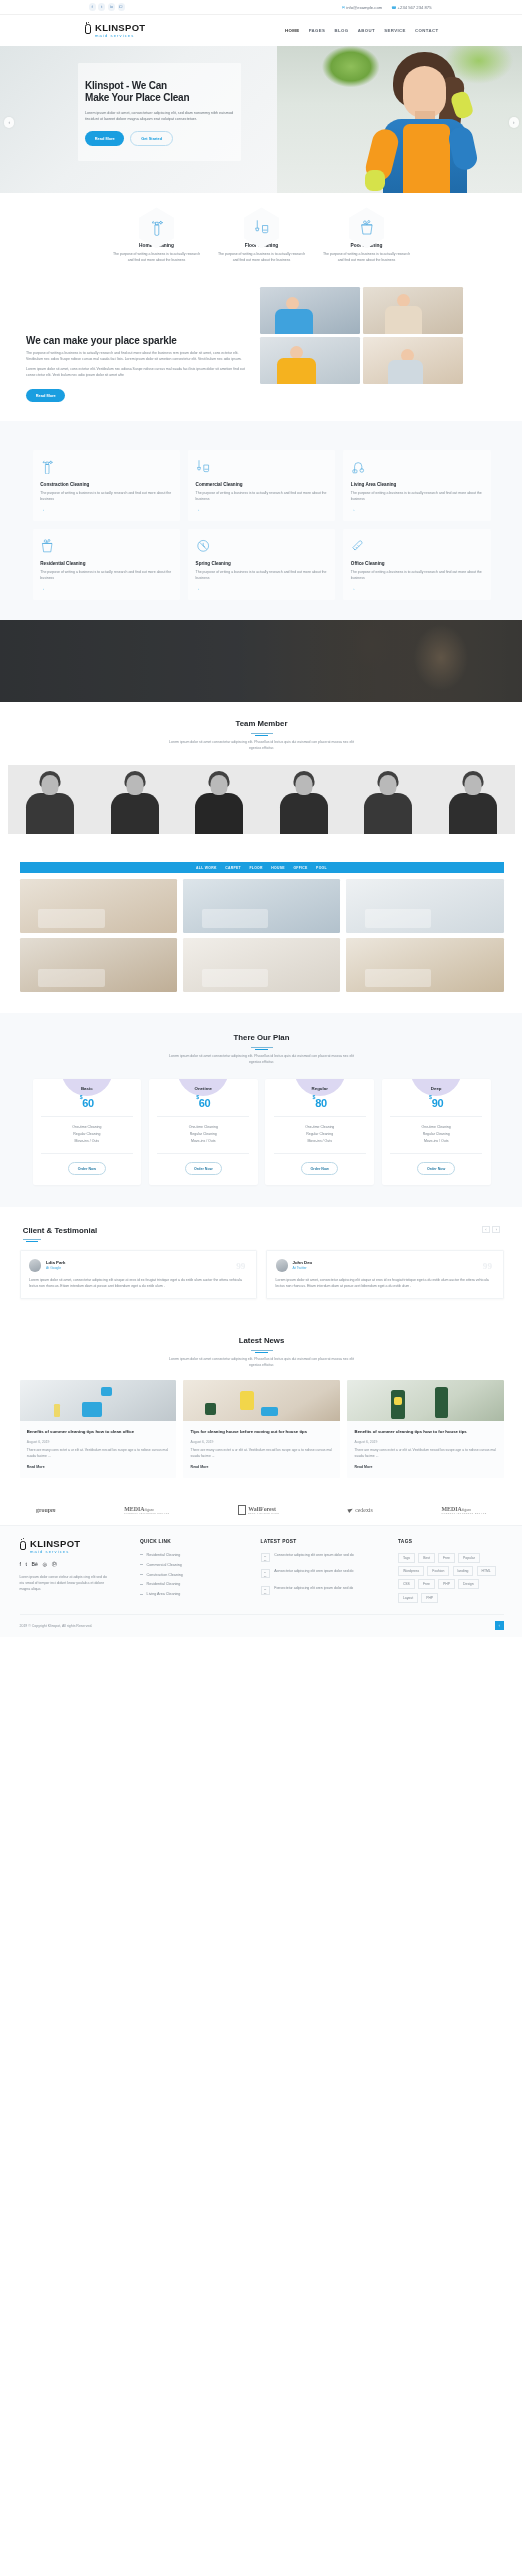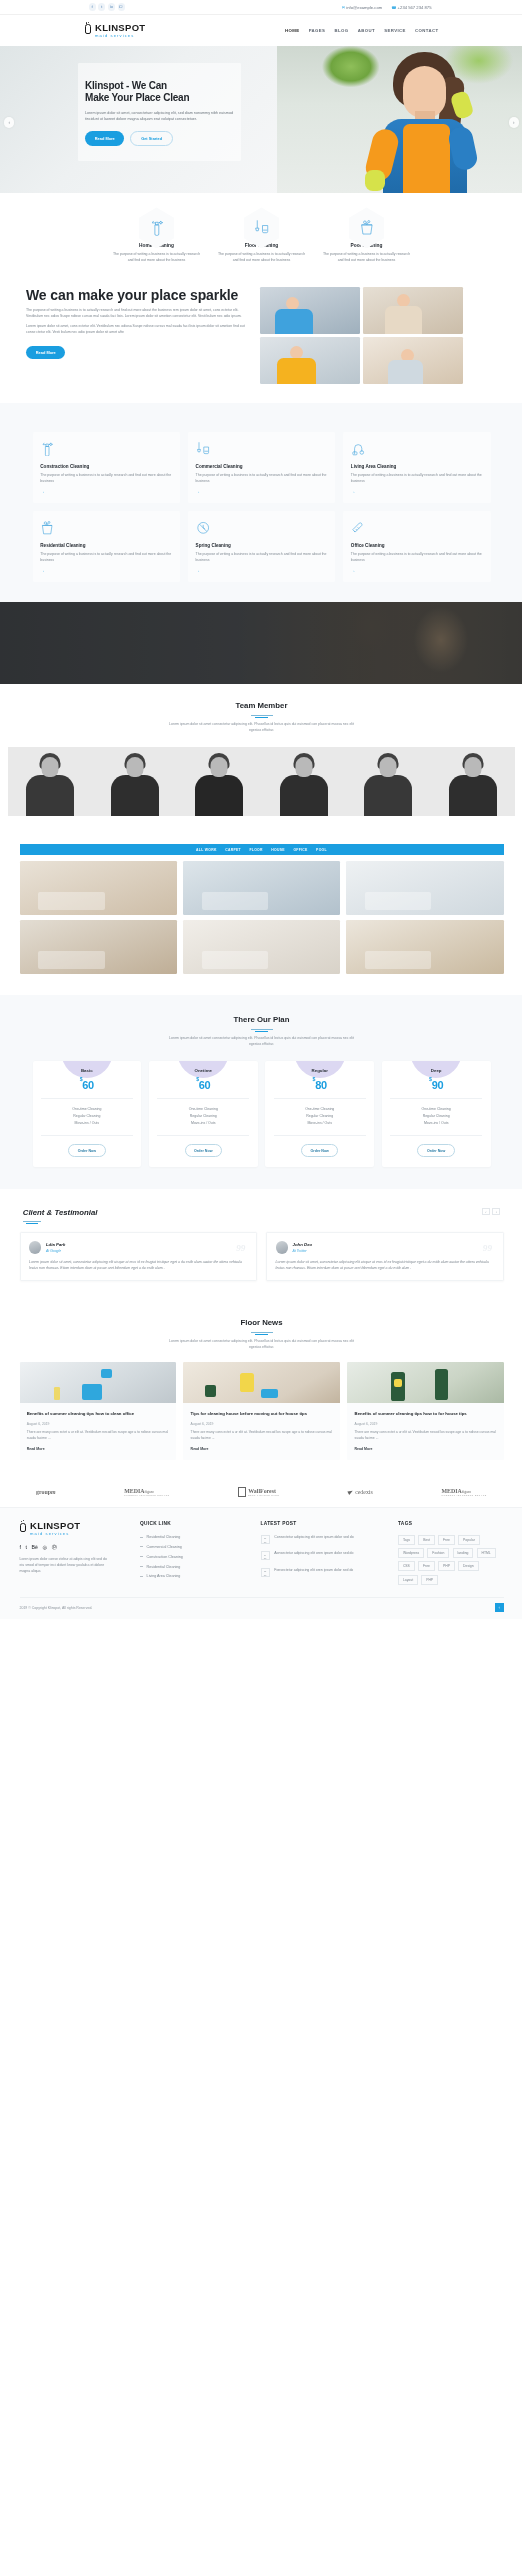--- a/index.html
+++ b/index.html
@@ -65,21 +65,21 @@
   .feat{width:105px;text-align:center;padding:0 6.5px;position:relative;}
   .feat-hex{width:35px;height:41px;margin:0 auto;background:#fafbfc;clip-path:polygon(50% 0%,100% 25%,100% 75%,50% 100%,0% 75%,0% 25%);display:flex;align-items:center;justify-content:center;}
   .feat-ic{width:15.7px;height:17px;}
   .feat-t{font-size:4.8px;font-weight:bold;color:#242a31;margin-top:-5.2px;}
   .feat-d{font-size:3.5px;line-height:5.5px;color:#7c858e;margin-top:3.9px;}
 
   
   .sparkle{background:#fff;padding:6.5px 0 19.6px;}
   .sp-row{display:flex;gap:11.8px;align-items:flex-start;}
   .sp-left{width:229px;padding-left:6.5px;}
-  .sp-h{font-size:14px;font-weight:bold;color:#22262b;letter-spacing:-0.1px;}
+  .sp-h{font-size:10px;font-weight:bold;color:#22262b;letter-spacing:-0.1px;margin-top:48px;}
   .sp-p{font-size:3.5px;line-height:5.6px;color:#7c858e;margin-top:5.9px;}
   .sp-p2{margin-top:4.6px;}
   .sp-right{width:203px;display:grid;grid-template-columns:1fr 1fr;grid-template-rows:47px 47px;gap:3.3px;}
   .ph{border-radius:1.3px;overflow:hidden;position:relative;}
   .ph1{background:linear-gradient(160deg,#cfd7de 0%,#9fb0bd 100%);}
   .ph2{background:linear-gradient(160deg,#e6dfd4 0%,#cbbda9 100%);}
   .ph3{background:linear-gradient(160deg,#dfe4e8 0%,#b9c5cd 100%);}
   .ph4{background:linear-gradient(160deg,#efe7dd 0%,#d4c4ae 100%);}
   .ph .p-head{position:absolute;width:13px;height:13px;border-radius:50%;background:#f0c8a8;}
   .ph .p-body{position:absolute;border-radius:6.5px 6.5px 0 0;}
@@ -148,21 +148,21 @@
   .pr{background:#fff;border-radius:2px;padding:0 0 10.5px;text-align:center;position:relative;overflow:hidden;box-shadow:0 0.7px 2px rgba(0,0,0,.03);}
   .pr-dome{position:absolute;left:50%;transform:translateX(-50%);top:-17px;width:51px;height:34px;background:#dcd8f2;border-radius:0 0 26px 26px;}
   .pr-name{position:relative;font-size:4.4px;font-weight:bold;color:#2b3138;padding-top:7.2px;}
   .pr-price{position:relative;font-size:11px;font-weight:bold;color:#1a9ee0;margin-top:6.5px;letter-spacing:-0.3px;}
   .pr-price sup{font-size:5.2px;top:-3.9px;position:relative;}
   .pr-feats{border:0.7px solid #eef1f4;border-left:none;border-right:none;margin:7.2px 8.5px 0;padding:6.5px 0 7.2px;}
   .pr-feats div{font-size:3.5px;color:#7c858e;line-height:7.2px;}
   .btn-order{margin-top:8.5px;background:#fff;color:#2d7fa8;font-size:3.6px;font-weight:bold;padding:3.3px 8.5px;border-radius:9.2px;border:0.7px solid #bcd9e7;cursor:pointer;}
 
   
-  .testi{background:#fff;padding:18.3px 0 19.6px;position:relative;font-style:italic;}
+  .testi{background:#fff;padding:18.3px 0 19.6px;position:relative;}
   .ts-head{display:flex;align-items:flex-start;justify-content:space-between;padding:0 3.3px;}
   .ts-nav{display:flex;gap:2.6px;}
   .ts-nav span{width:7.8px;height:7.8px;border:0.7px solid #e3e7eb;display:flex;align-items:center;justify-content:center;font-size:3.9px;color:#9aa2aa;cursor:pointer;}
   .ts-grid{display:grid;grid-template-columns:1fr 1fr;gap:9.2px;margin-top:10.5px;}
   .ts{background:#fff;border:0.7px solid #f0f3f5;border-radius:1.3px;padding:7.8px 8.5px 9.2px;position:relative;box-shadow:0 0.7px 2.6px rgba(0,0,0,.03);}
   .ts-top{display:flex;align-items:center;gap:4.6px;}
   .ts-av{width:12.4px;height:12.4px;border-radius:50%;background:linear-gradient(160deg,#cfd4d8,#98a2ab);flex:none;}
   .ts-n{font-size:4.3px;font-weight:bold;color:#22262b;}
   .ts-r{font-size:3.4px;color:#3fa9e0;margin-top:1.3px;}
   .ts-q{position:absolute;right:10.5px;top:9.2px;font-size:9.2px;color:#edf0f3;font-family:"Liberation Serif",serif;font-weight:bold;}
@@ -601,21 +601,21 @@
         </div>
         <div class="ts-b">Lorem ipsum dolor sit amet, consectetur adipiscing elit uisque at eros id ex feugiat tristique eget a du estib ulum auctor the ottera vehicula lectus non rhoncus. Etiam interdum diam at posue aret bibendum eget a du estib ulum .</div>
       </div>
     </div>
   </div>
 </div>
 
 <div class="news">
   <div class="wrap">
     <div class="sec-head">
-      <div class="sec-h">Floor News</div>
+      <div class="sec-h">Latest News</div>
       <div class="sec-line"></div>
       <div class="sec-p">Lorem ipsum dolor sit amet consectetur adipiscing elit. Phasellus id lectus quis dui euismod con placerat massa nec elit egestas efficitur.</div>
     </div>
     <div class="nw-grid">
       <div class="nw">
         <div class="nw-img nw1">
           <div class="bl" style="left:40%;bottom:3.9px;width:19.6px;height:15.7px;border-radius:2px;"></div>
           <div class="bl" style="left:52%;top:6.5px;width:11.8px;height:9.2px;border-radius:2px;"></div>
           <div class="yl" style="left:22%;bottom:3.9px;width:6.5px;height:13px;border-radius:1.3px;opacity:.8;"></div>
         </div>

